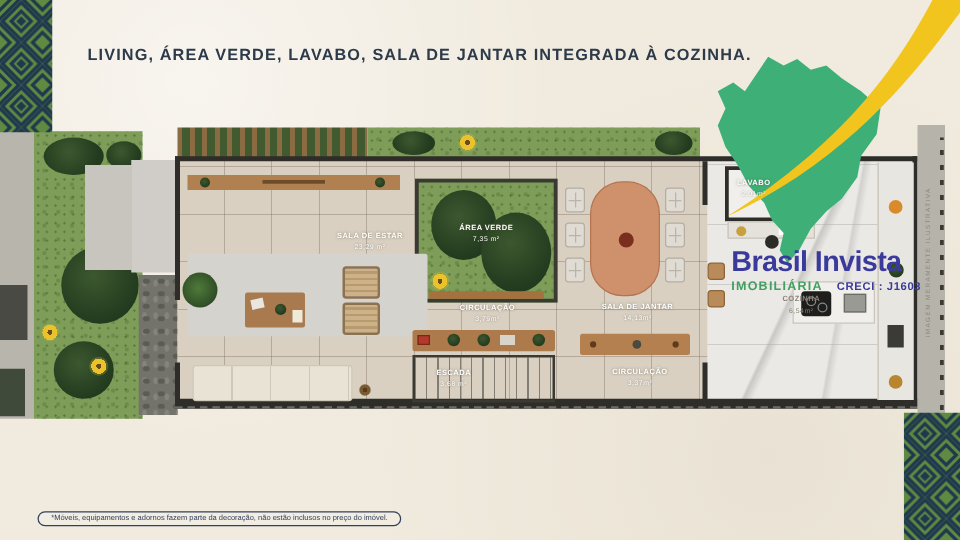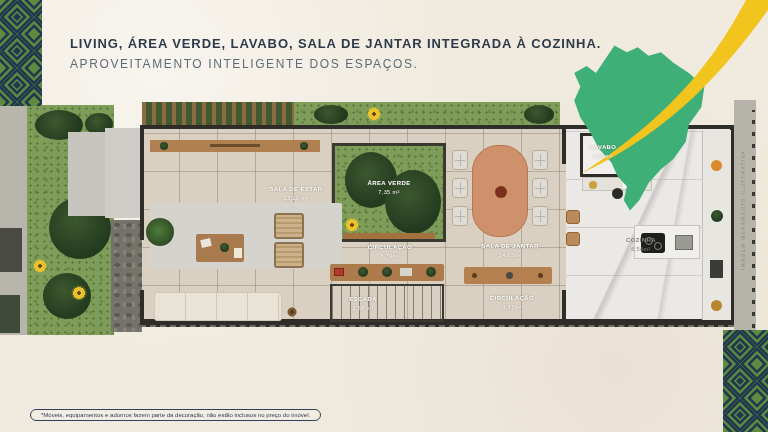--- a/index.html
+++ b/index.html
@@ -112,21 +112,20 @@
           <path d="M0,26 L8,34 L0,42 L-8,34 Z"></path>
             <path d="M34,26 L42,34 L34,42 L26,34 Z"></path>
         </g>
         <path d="M17,13 L21,17 L17,21 L13,17 Z" fill="#20384e"></path>
       </pattern>
     </defs>
     <rect width="45" height="102" fill="url(#dp2)"></rect>
   </svg>
 
   <div class="abs title">LIVING, ÁREA VERDE, LAVABO, SALA DE JANTAR INTEGRADA À COZINHA.</div>
-  <div class="abs subtitle">APROVEITAMENTO INTELIGENTE DOS ESPAÇOS.</div>
 
   <div class="abs" id="plan">
 
     <div class="abs" style="left:0;top:3px;width:27px;height:232px;background:#b8b5ad;"></div>
     <div class="abs" style="left:0;top:128px;width:22px;height:44px;background:#4a4a44;"></div>
     <div class="abs" style="left:0;top:195px;width:20px;height:38px;background:#3f4a3a;"></div>
     <div class="abs grass" style="left:27px;top:5px;width:87px;height:230px;">
       <div class="abs bush" style="left:8px;top:5px;width:48px;height:30px;"></div>
       <div class="abs bush" style="left:58px;top:8px;width:28px;height:22px;"></div>
       <div class="abs bush" style="left:22px;top:92px;width:62px;height:62px;"></div>
@@ -232,20 +231,27 @@
     <div class="watermark">IMAGEM MERAMENTE ILUSTRATIVA</div>
   </div>
 
   <svg class="abs" id="map-svg" width="208" height="260" viewBox="0 0 208 260">
     <g transform="translate(8,42) scale(1.55,1.72)">
       <path fill="#3eb077" d="M30,2 L38,6 L45,3 L52,8 L60,6 L68,12 L78,18 L88,26 L86,38 L78,48 L76,58 L68,68 L60,74 L52,82 L46,92 L40,98 L36,92 L38,84 L32,78 L28,70 L20,62 L14,52 L8,44 L4,34 L8,26 L4,18 L12,14 L18,18 L24,10 Z"></path>
     </g>
     <path fill="#f2c41e" d="M186,0 C158,52 118,112 22,173 C118,128 170,62 208,10 L208,0 Z"></path>
   </svg>
 
+  <div class="abs" id="logo">
+    <div class="brand-name">Brasil Invista</div>
+    <div class="brand-row">
+      <span class="brand-type">IMOBILIÁRIA</span>
+      <span class="brand-creci">CRECI : J1603</span>
+    </div>
+  </div>
 
   <div class="abs" id="labels">
     <div class="room-label" style="left:296px;top:194px;">
       <span>SALA DE ESTAR</span><span class="area">23,29 m²</span>
     </div>
     <div class="room-label" style="left:389px;top:188px;">
       <span>ÁREA VERDE</span><span class="area">7,35 m²</span>
     </div>
     <div class="room-label" style="left:390px;top:252px;">
       <span>CIRCULAÇÃO</span><span class="area">3,79m²</span>

